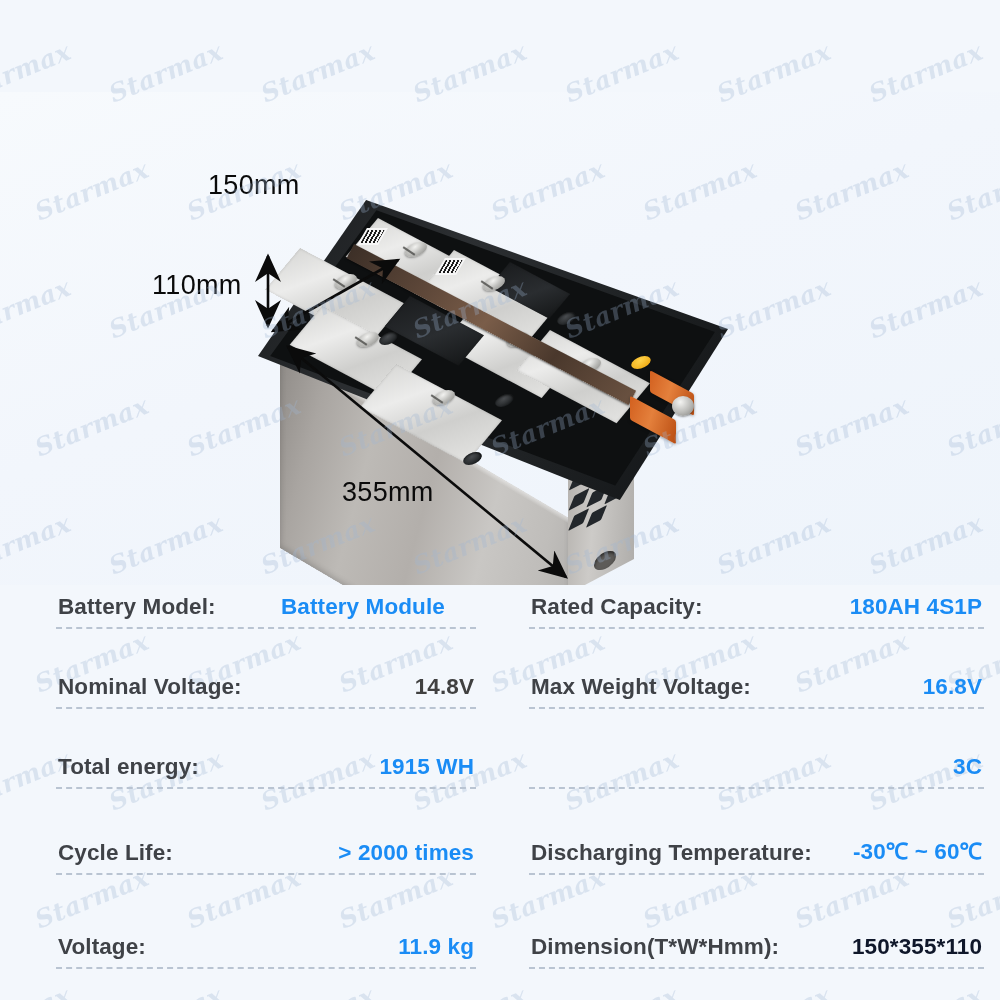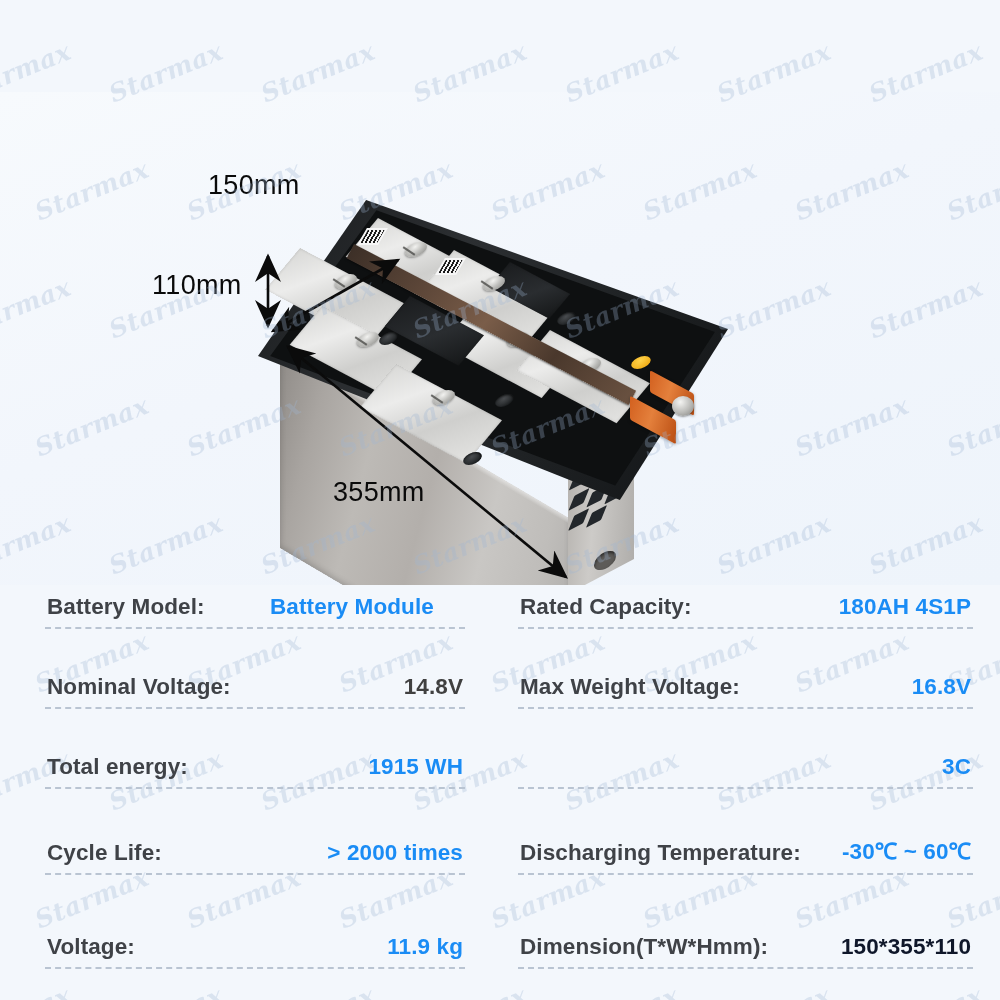--- a/index.html
+++ b/index.html
@@ -285,21 +285,21 @@
     top: 0;
     width: 1000px;
     height: 493px;
     z-index: 4;
     pointer-events: none;
   }
 
   
   .spec-table {
     position: absolute;
-    left: 5px;
+    left: 16px;
     top: 585px;
     width: 792px;
     height: 415px;
     z-index: 5;
   }
   .spec-col {
     position: absolute;
     top: 0;
   }
   .spec-col.left  { left: 40px;  width: 420px; }
@@ -423,21 +423,21 @@
 
       <line x1="273" y1="239" x2="398" y2="168" stroke="#0b0b0b" stroke-width="2.6" marker-start="url(#at)" marker-end="url(#ah)"></line>
 
       <line x1="268" y1="164" x2="268" y2="234" stroke="#0b0b0b" stroke-width="2.6" marker-start="url(#at)" marker-end="url(#ah)"></line>
 
       <line x1="288" y1="255" x2="566" y2="485" stroke="#0b0b0b" stroke-width="2.6" marker-start="url(#at)" marker-end="url(#ah)"></line>
     </svg>
 
     <div class="dim-label" style="left:208px; top:78px;">150mm</div>
     <div class="dim-label" style="left:152px; top:178px;">110mm</div>
-    <div class="dim-label" style="left:333px; top:385px;">355mm</div>
+    <div class="dim-label" style="left:342px; top:385px;">355mm</div>
   </div>
 
   <div class="watermark-layer">
       <div class="wm" style="left: 74px; top: 118px;">Starmax</div>
       <div class="wm" style="left: 226px; top: 118px;">Starmax</div>
       <div class="wm" style="left: 378px; top: 118px;">Starmax</div>
       <div class="wm" style="left: 530px; top: 118px;">Starmax</div>
       <div class="wm" style="left: 682px; top: 118px;">Starmax</div>
       <div class="wm" style="left: 834px; top: 118px;">Starmax</div>
       <div class="wm" style="left: 986px; top: 118px;">Starmax</div>

